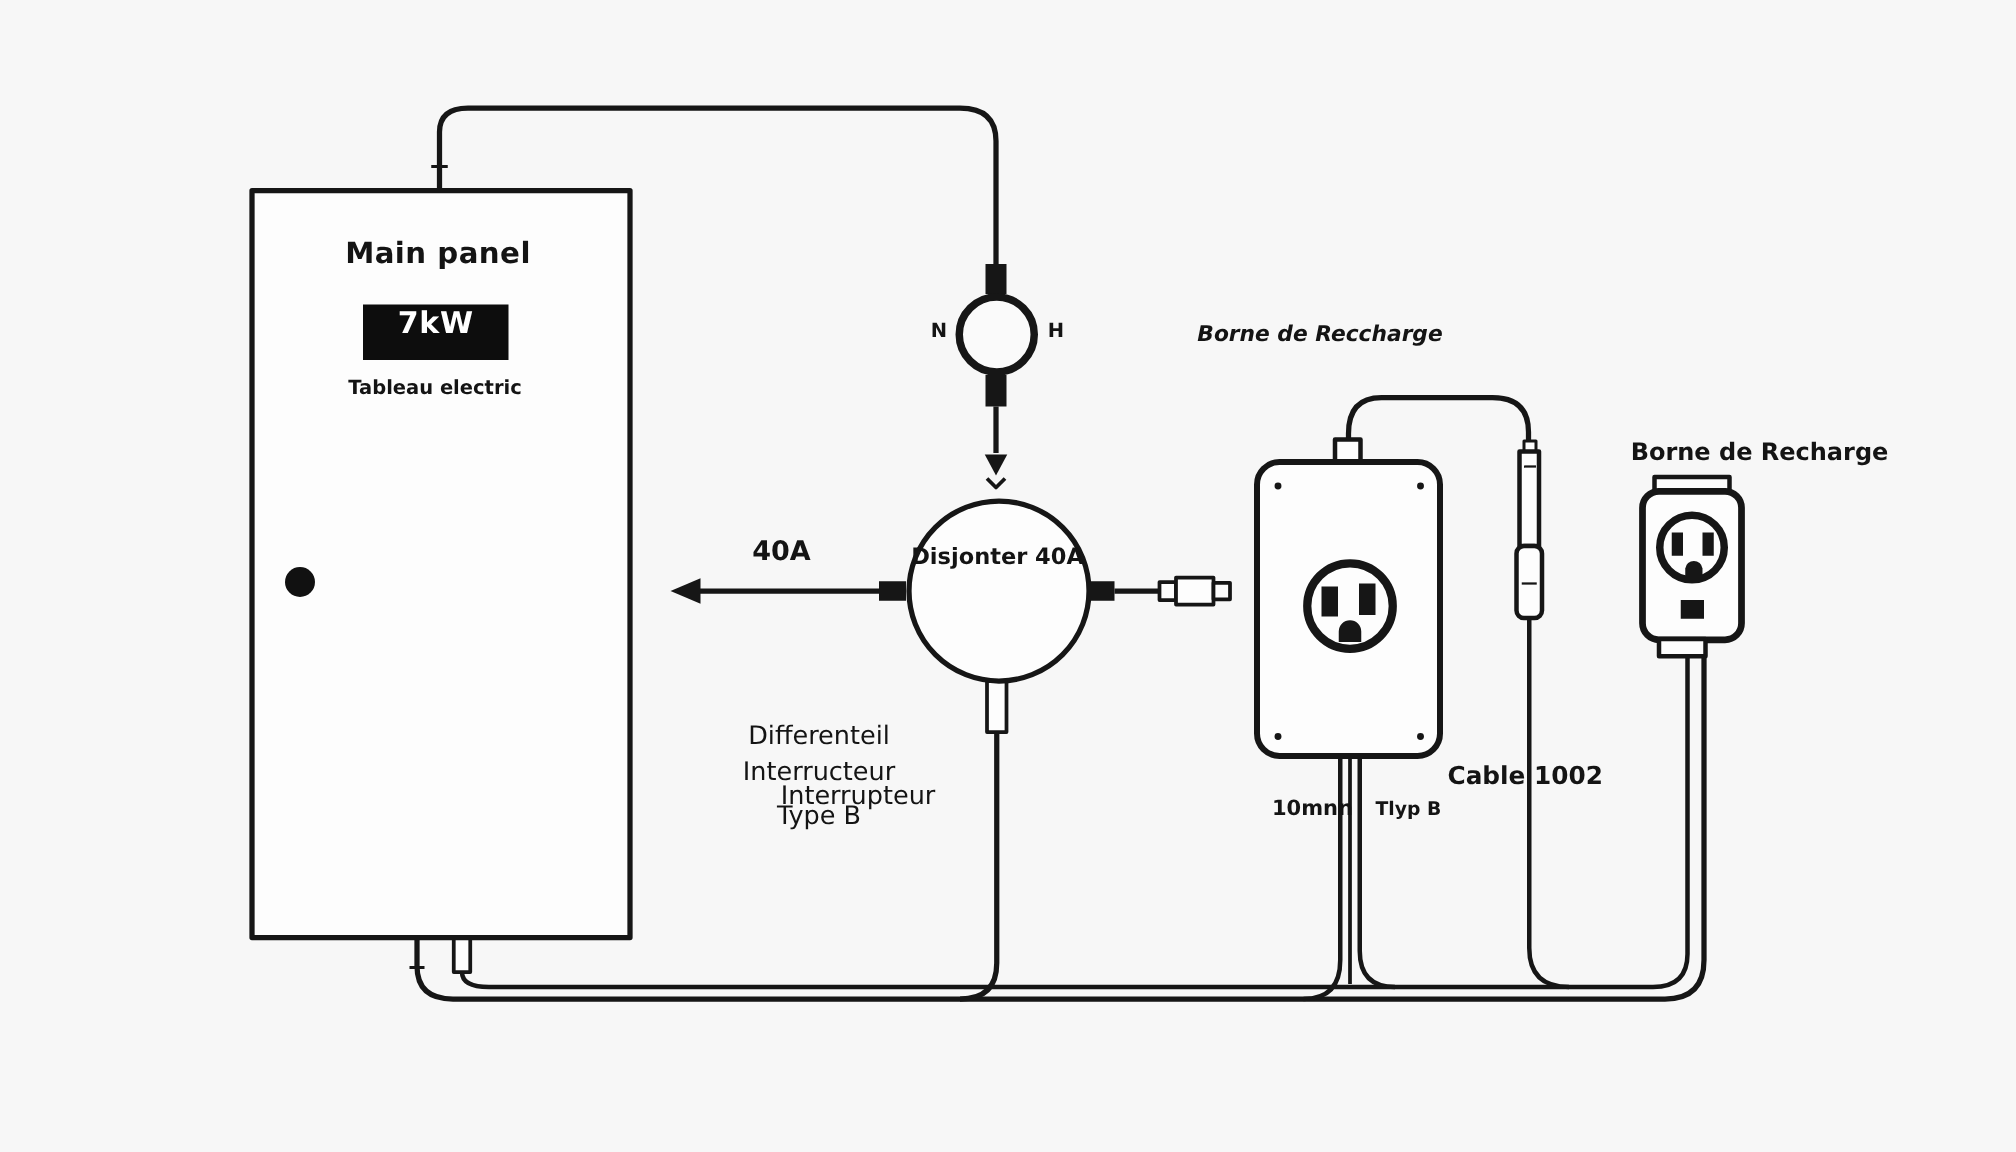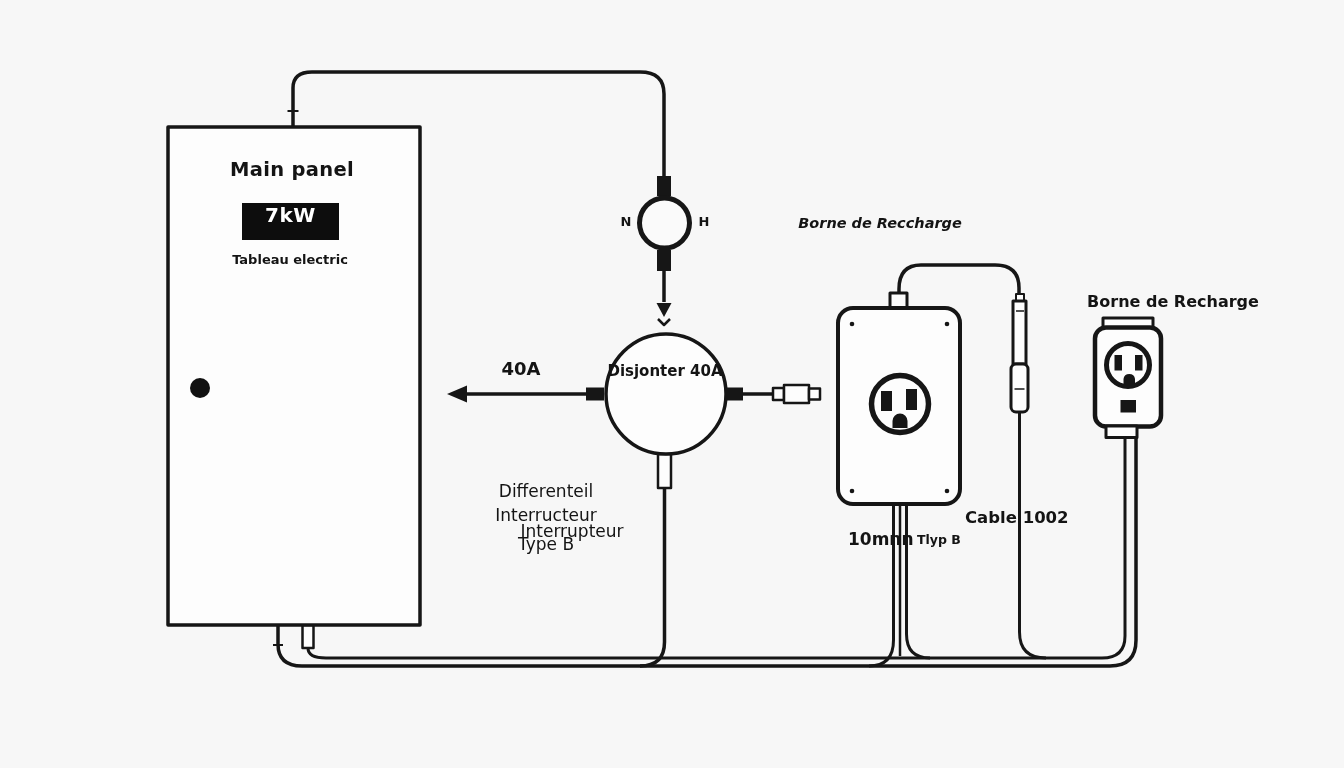--- a/index.html
+++ b/index.html
@@ -20,21 +20,21 @@
   .badge span{color:#ffffff;font-size:20px;font-weight:800;letter-spacing:.5px;}
   .panel-sub{font-size:13px;font-weight:600;}
   .meter-lab{font-size:13px;font-weight:800;}
   .rating{font-size:18px;font-weight:800;}
   .breaker-lab{font-size:15px;font-weight:600;}
   .note-line{font-size:17px;font-weight:500;}
   .outlet-title{font-size:14.5px;font-weight:600;font-style:italic;}
   .outlet-title-r{font-size:16px;font-weight:600;}
   .cable-l1{font-size:16.5px;font-weight:600;transform:translate(0,-50%);}
   .cable-l2{font-size:12.5px;font-weight:600;transform:translate(0,-50%);}
-  .size-lab{font-size:17px;font-weight:600;transform:translate(0,-50%);}
+  .size-lab{font-size:14px;font-weight:600;transform:translate(0,-50%);}
 </style>
 </head>
 <body>
 
 <div class="stage">
 
   <svg width="1344" height="768" viewBox="0 0 1344 768">
     <g fill="none" stroke="#161616" stroke-width="3.5" stroke-linejoin="round">
 
       <g>

